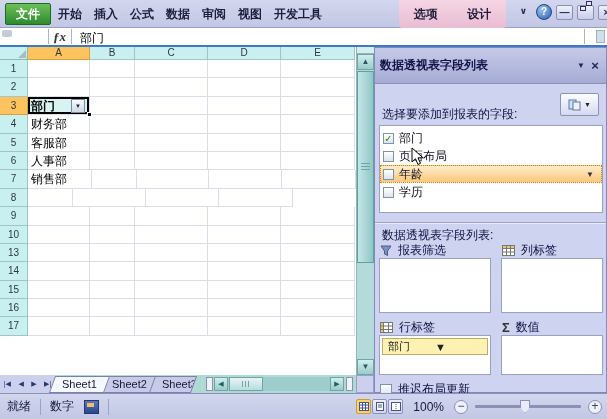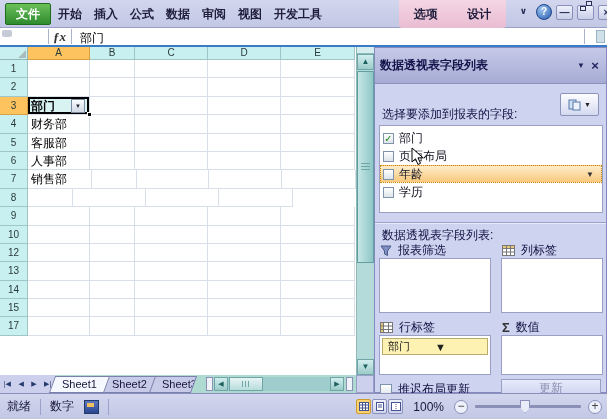--- a/index.html
+++ b/index.html
@@ -279,45 +279,45 @@
         </div>
         <div class="grow">
           <div class="rhcell">10</div>
           <div class="gcell" style="width: 62px;"></div>
           <div class="gcell" style="width: 45px;"></div>
           <div class="gcell" style="width: 73px;"></div>
           <div class="gcell" style="width: 73px;"></div>
           <div class="gcell" style="width: 74px;"></div>
         </div>
         <div class="grow">
-          <div class="rhcell">12</div>
-          <div class="gcell" style="width: 62px;"></div>
-          <div class="gcell" style="width: 45px;"></div>
-          <div class="gcell" style="width: 73px;"></div>
-          <div class="gcell" style="width: 73px;"></div>
-          <div class="gcell" style="width: 74px;"></div>
-        </div>
-        <div class="grow">
           <div class="rhcell">13</div>
           <div class="gcell" style="width: 62px;"></div>
           <div class="gcell" style="width: 45px;"></div>
           <div class="gcell" style="width: 73px;"></div>
           <div class="gcell" style="width: 73px;"></div>
           <div class="gcell" style="width: 74px;"></div>
         </div>
         <div class="grow">
           <div class="rhcell">14</div>
           <div class="gcell" style="width: 62px;"></div>
           <div class="gcell" style="width: 45px;"></div>
           <div class="gcell" style="width: 73px;"></div>
           <div class="gcell" style="width: 73px;"></div>
           <div class="gcell" style="width: 74px;"></div>
         </div>
         <div class="grow">
           <div class="rhcell">15</div>
+          <div class="gcell" style="width: 62px;"></div>
+          <div class="gcell" style="width: 45px;"></div>
+          <div class="gcell" style="width: 73px;"></div>
+          <div class="gcell" style="width: 73px;"></div>
+          <div class="gcell" style="width: 74px;"></div>
+        </div>
+        <div class="grow">
+          <div class="rhcell">16</div>
           <div class="gcell" style="width: 62px;"></div>
           <div class="gcell" style="width: 45px;"></div>
           <div class="gcell" style="width: 73px;"></div>
           <div class="gcell" style="width: 73px;"></div>
           <div class="gcell" style="width: 74px;"></div>
         </div>
         <div class="grow">
           <div class="rhcell">17</div>
           <div class="gcell" style="width: 62px;"></div>
           <div class="gcell" style="width: 45px;"></div>
@@ -436,21 +436,20 @@
             <span>部门</span>
             <span class="pilldrop">▼</span>
           </div>
         </div>
       <div class="abox" style="left:126px; top:251px; width:102px; height:40px"></div>
 
       <div class="deferrow">
         <span class="cb"></span>
         <span class="deferlbl">推迟布局更新</span>
       </div>
-      <div class="updatebtn">更新</div>
     </div>
   </div>
 
   <div class="statusbar">
     <span class="stext" style="margin-left:7px">就绪</span>
     <span class="ssep"></span>
     <span class="stext">数字</span>
     <span class="sicon"></span>
     <span class="ssep"></span>
     <div class="sright">

